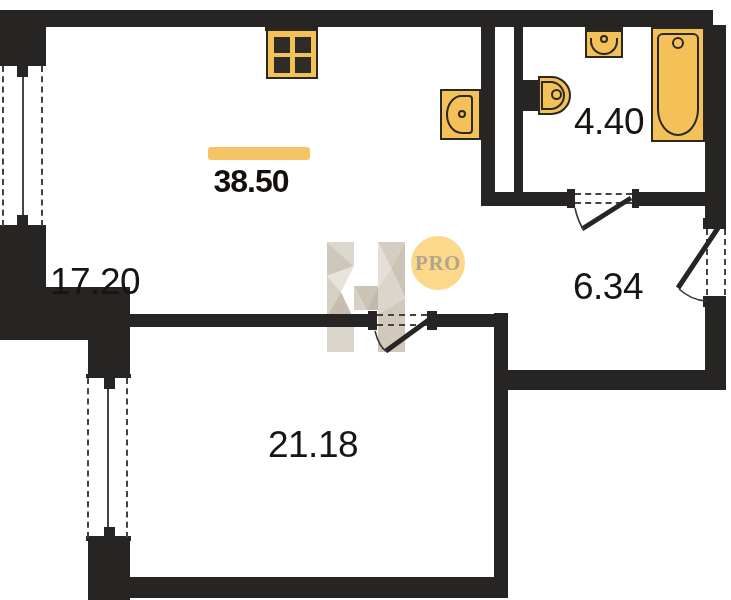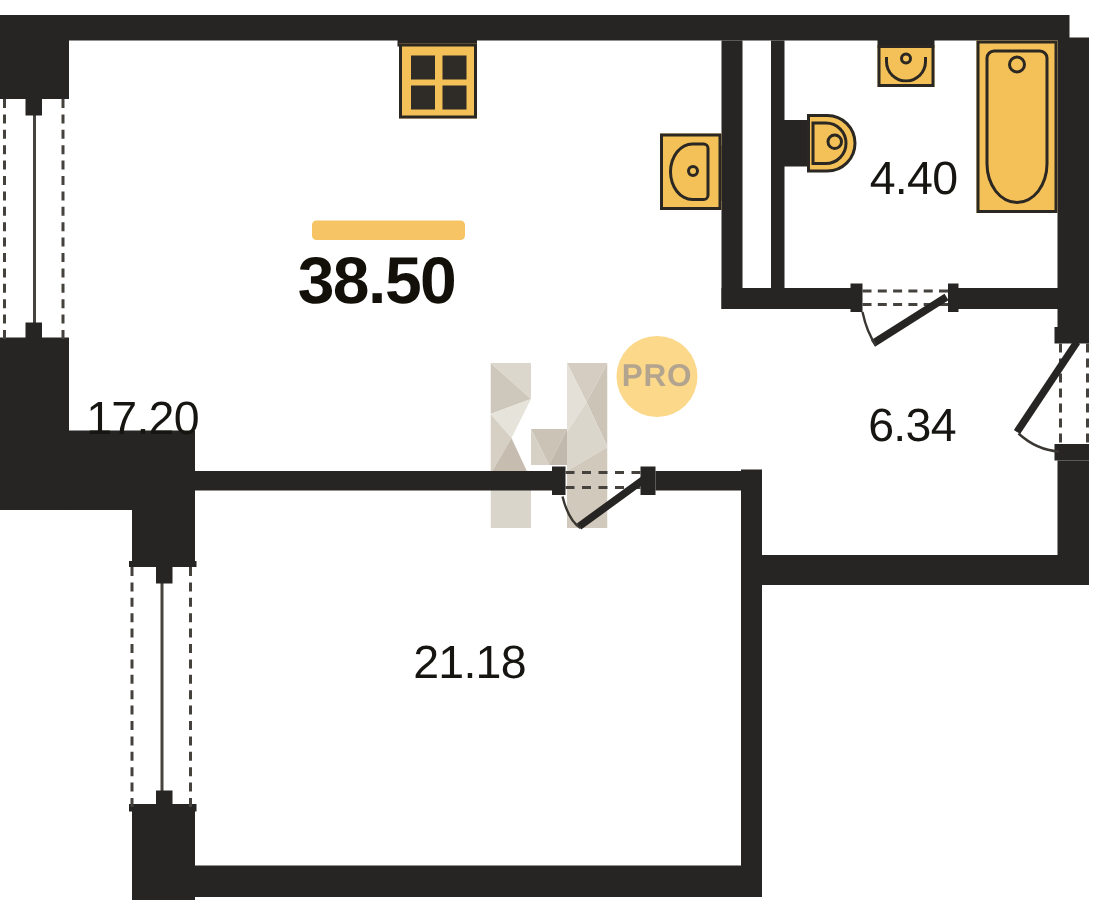--- a/index.html
+++ b/index.html
@@ -11,22 +11,22 @@
   }
   .w{position:absolute;background:var(--wall);}
   .fixture{position:absolute;background:var(--fix);border:2px solid var(--stroke);box-sizing:border-box;}
   .inner{position:absolute;border:2px solid var(--stroke);box-sizing:border-box;background:transparent;}
   .circle{position:absolute;border:2px solid var(--stroke);border-radius:50%;box-sizing:border-box;background:transparent;}
   .burner{position:absolute;background:#2f2b26;}
   .win{position:absolute;border-left:2px dashed var(--dash);border-right:2px dashed var(--dash);box-sizing:border-box;}
   .win .mull{position:absolute;left:50%;top:8px;bottom:8px;width:2px;margin-left:-1px;background:#47443f;}
   .door-dash-h{position:absolute;border-top:2px dashed var(--dash);border-bottom:2px dashed var(--dash);box-sizing:border-box;}
   .door-dash-v{position:absolute;border-left:2px dashed var(--dash);border-right:2px dashed var(--dash);box-sizing:border-box;}
-  .label{position:absolute;color:var(--ink);font-size:31px;font-weight:500;letter-spacing:-0.5px;text-align:center;z-index:6;}
-  .total-label{position:absolute;color:#121008;font-size:44px;font-weight:700;letter-spacing:-1px;text-align:center;z-index:6;}
+  .label{position:absolute;color:var(--ink);font-size:37px;font-weight:500;letter-spacing:-0.5px;text-align:center;z-index:6;}
+  .total-label{position:absolute;color:#121008;font-size:32px;font-weight:700;letter-spacing:-1px;text-align:center;z-index:6;}
   .total-bar{position:absolute;background:var(--bar);border-radius:3px;z-index:6;}
   .badge{position:absolute;background:var(--badge);border-radius:50%;display:flex;align-items:center;justify-content:center;
          color:var(--badgetext);font-size:21px;font-weight:600;letter-spacing:0.5px;z-index:2;}
   .z1{z-index:1}.z2{z-index:2}.z3{z-index:3}.z4{z-index:4}
   svg{position:absolute;}
 </style>
 </head>
 <body>
 
 <div id="plan" style="--wall: #272523; --fix: #f3c158; --stroke: #2b2722; --bar: #f6c464; --badge: #fbd88a; --badgetext: #b2a48e; --dash: #45423e; --ink: #171511;">
@@ -41,21 +41,21 @@
     <polygon points="51,0 78,0 64,26" fill="#d2cabd"></polygon>
     <polygon points="51,0 51,46 64,26" fill="#e3ded5"></polygon>
     <polygon points="64,26 78,0 78,56" fill="#c9c0b2"></polygon>
     <polygon points="51,46 64,26 78,56 51,72" fill="#d9d3c8"></polygon>
     <polygon points="51,72 78,56 78,110 51,110" fill="#cdc5b7"></polygon>
     <polygon points="27,44 51,44 39,68" fill="#c7bfb1"></polygon>
     <polygon points="27,44 27,68 39,68" fill="#d4cdc1"></polygon>
     <polygon points="39,68 51,44 51,68" fill="#bdb4a5"></polygon>
   </svg>
 
-  <div class="badge" style="left:411px;top:224px;width:54px;height:54px;">PRO</div>
+  <div class="badge" style="left:411px;top:236px;width:54px;height:54px;font-family:Liberation Serif, serif;">PRO</div>
 
   <div class="w z2" style="left:0;top:10px;width:713px;height:17px;"></div>
   <div class="w z2" style="left:0;top:10px;width:46px;height:56px;"></div>
   <div class="w z2" style="left:0;top:62px;width:46px;height:4px;"></div>
   <div class="w z2" style="left:0;top:225px;width:46px;height:115px;"></div>
   <div class="w z2" style="left:43px;top:287px;width:87px;height:53px;"></div>
   <div class="w z2" style="left:88px;top:340px;width:42px;height:38px;"></div>
   <div class="w z2" style="left:86px;top:374px;width:45px;height:4px;"></div>
   <div class="w z2" style="left:86px;top:536px;width:45px;height:5px;"></div>
   <div class="w z2" style="left:88px;top:540px;width:42px;height:60px;"></div>

